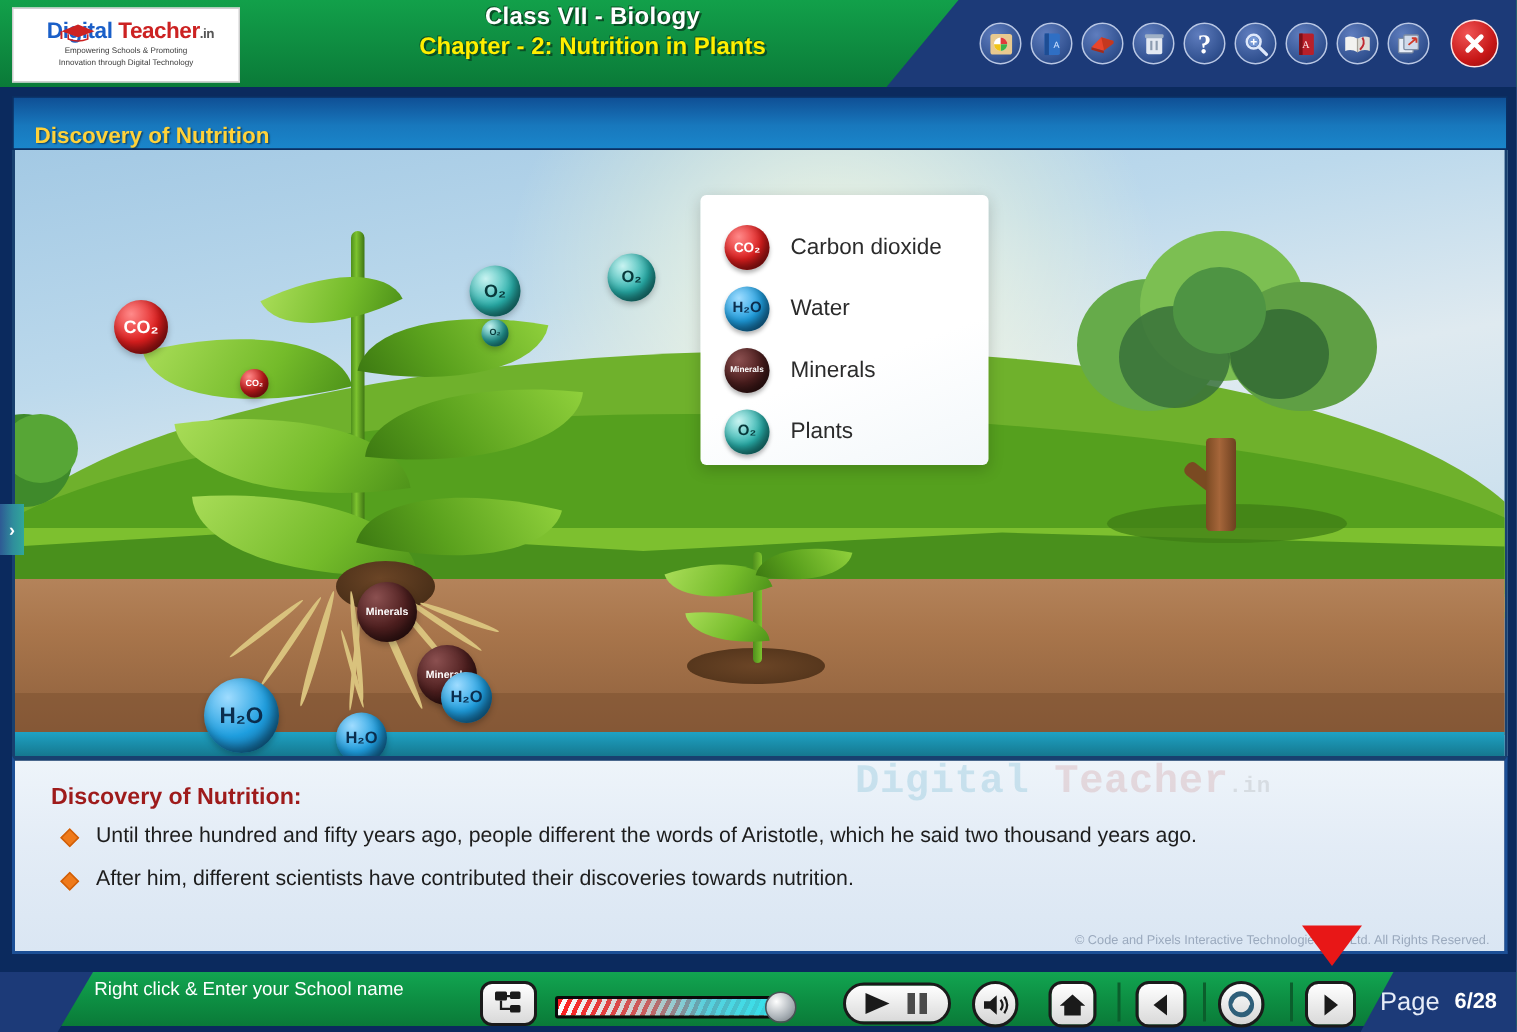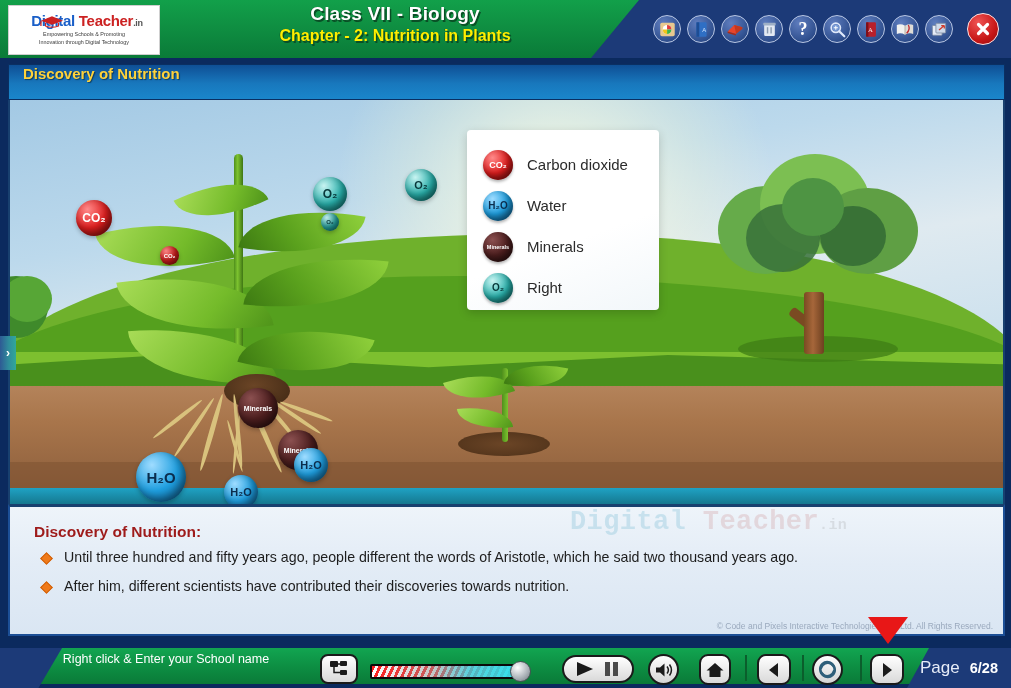--- a/index.html
+++ b/index.html
@@ -33,21 +33,21 @@
   .logo-main .inn { color: #555; font-size: 9px; }
   .logo-cap {
     position: absolute; left: 14px; top: 2px; width: 26px; height: 13px;
   }
   .logo-sub { font-size: 5.4px; color: #3a3a3a; text-align: center; line-height: 1.55; margin-top: 2px; white-space: nowrap; }
 
   .title-block {
     position: absolute; left: 200px; top: 3px; width: 390px; text-align: center;
   }
   .title-line1 {
-    font-size: 19px; font-weight: bold; color: #ffffff; letter-spacing: .2px;
+    font-size: 16px; font-weight: bold; color: #ffffff; letter-spacing: .2px;
     text-shadow: 1.5px 1.5px 0 #0a4f26, -0.5px -0.5px 0 #0a4f26;
   }
   .title-line2 {
     font-size: 16px; font-weight: bold; color: #ffef00; margin-top: 2px;
     text-shadow: 1.5px 1.5px 0 #0a4f26, -0.5px -0.5px 0 #0a4f26;
   }
 
   .tool-icons {
     position: absolute; right: 58px; top: 15px; display: flex; gap: 6px; align-items: center;
   }
@@ -71,21 +71,21 @@
 
   
   .slide-frame {
     position: absolute; left: 0; top: 58px; width: 1011px; height: 582px;
     background: #0b2a5e; padding: 6px 6px 0 6px;
   }
   .slide-title {
     position: absolute; left: 8px; top: 64px; width: 997px; height: 36px;
     background: linear-gradient(180deg, #0f4f95 0%, #1878bd 55%, #1a86cb 100%);
     border: 1px solid #0a2f62;
-    display: flex; align-items: flex-start;
+    display: flex; align-items: flex-end;
   }
   .slide-title span {
     color: #ffd23a; font-size: 15px; font-weight: bold; padding-left: 14px;
     text-shadow: 1px 1px 1px rgba(0,0,0,.45);
   }
 
   
   .stage {
     position: absolute; left: 8px; top: 100px; width: 997px; height: 404px;
     overflow: hidden; background: #a9cde8;
@@ -434,21 +434,21 @@
       <div class="legend-row">
         <div class="legend-badge h2o">H₂O</div>
         <div class="legend-label">Water</div>
       </div>
       <div class="legend-row">
         <div class="legend-badge min">Minerals</div>
         <div class="legend-label">Minerals</div>
       </div>
       <div class="legend-row">
         <div class="legend-badge o2">O₂</div>
-        <div class="legend-label">Right</div>
+        <div class="legend-label">Plants</div>
       </div>
     </div>
   </div>
 
   <div class="edge-arrow">›</div>
 
   <div class="text-panel">
     <div class="watermark">
       <span class="a">Digital</span>
       <span class="b">Teacher</span><span class="c">.in</span>

